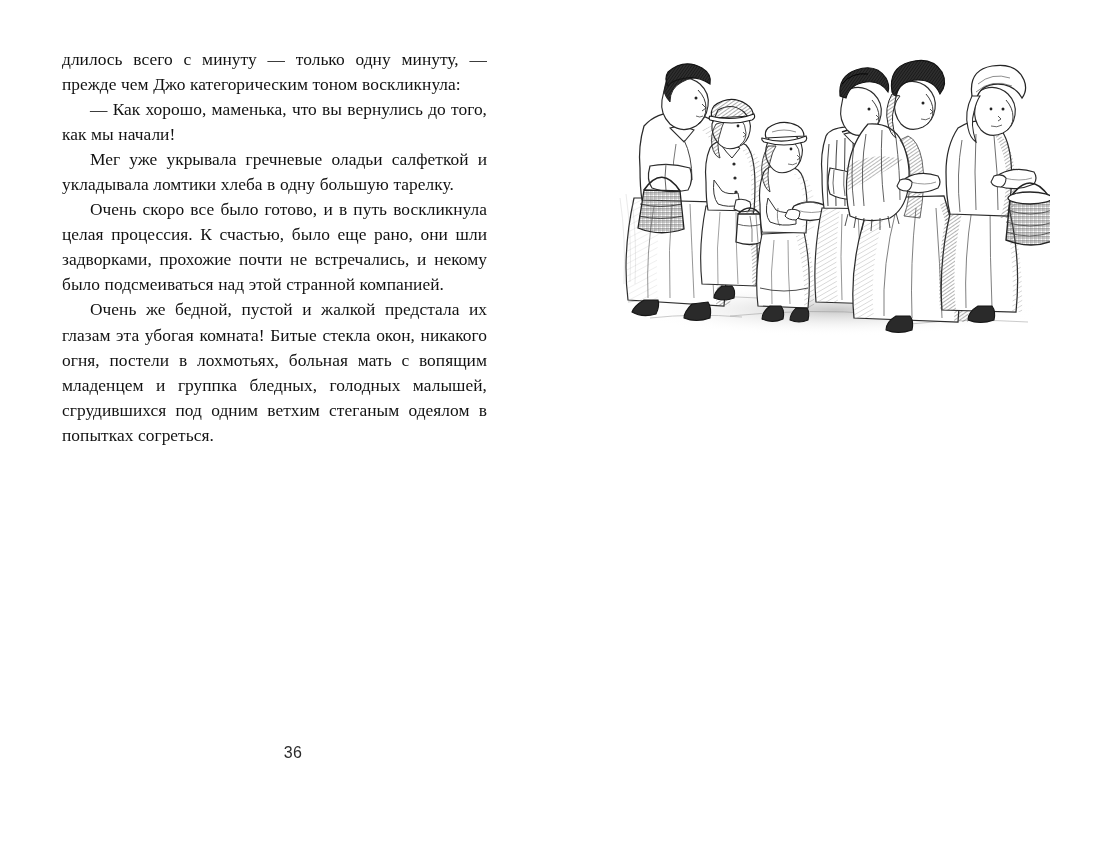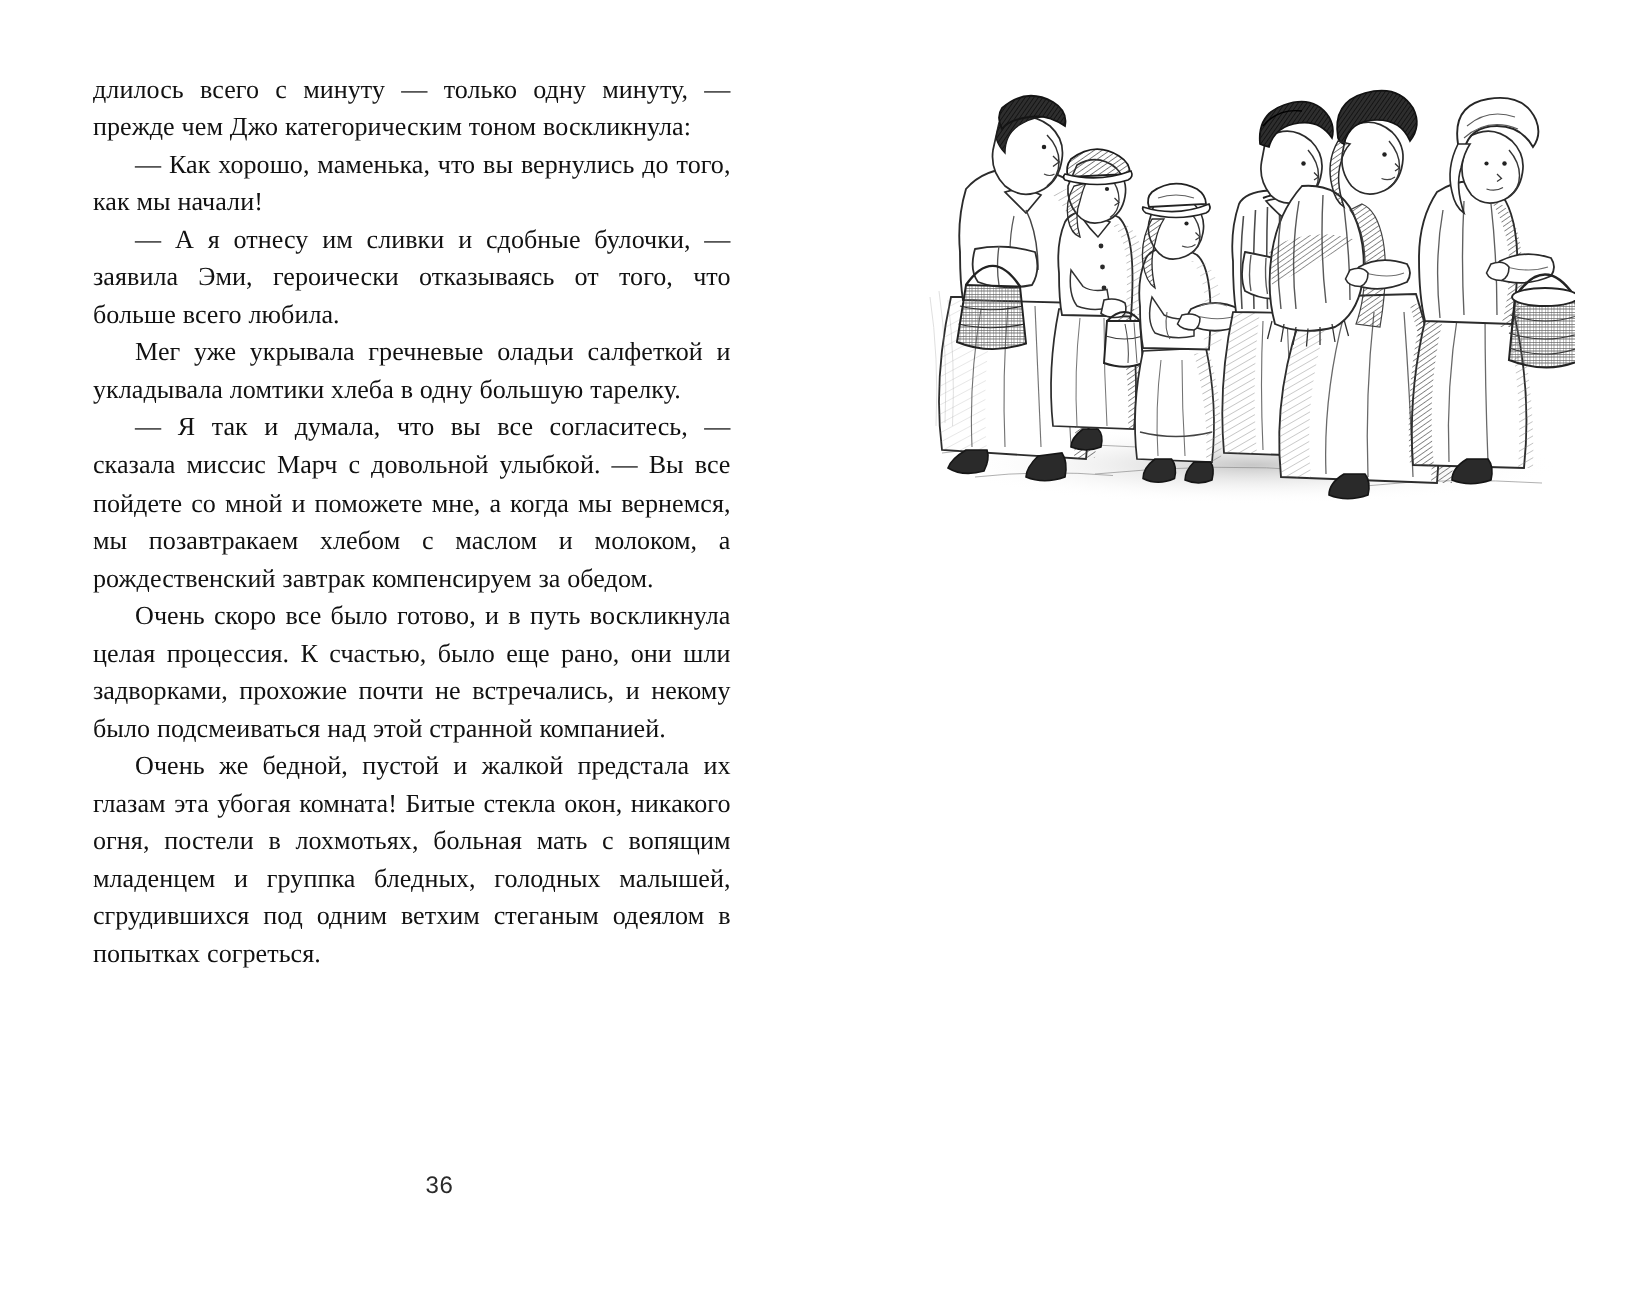--- a/index.html
+++ b/index.html
@@ -47,21 +47,21 @@
   .textcol p {
     margin: 0;
     text-indent: 28px;
   }
   .textcol p.noindent { text-indent: 0; }
   .textcol p.dash { text-indent: 28px; }
 
   
   .folio {
     position: absolute;
-    top: 782px;
+    top: 744px;
     width: 100%;
     text-align: center;
     font-size: 16px;
     font-family: "Liberation Sans", "DejaVu Sans", sans-serif;
     color: #2b2b2b;
     letter-spacing: 0.4px;
   }
 
   
   .illustration {
@@ -74,23 +74,21 @@
   .illustration svg { display: block; width: 100%; height: 100%; }
 </style>
 </head>
 <body>
 
 <div class="page page-left">
 
   <div class="textcol col-left">
     <p class="noindent">длилось всего с минуту — только одну минуту, — прежде чем Джо категорическим тоном воскликнула:</p>
     <p class="dash">— Как хорошо, маменька, что вы вернулись до того, как мы начали!</p>
-    <p class="dash">— А я отнесу им сливки и сдобные булочки, — заявила Эми, героически отказываясь от того, что больше всего любила.</p>
     <p>Мег уже укрывала гречневые оладьи салфеткой и укладывала ломтики хлеба в одну большую тарелку.</p>
-    <p class="dash">— Я так и думала, что вы все согласитесь, — сказала миссис Марч с довольной улыбкой. — Вы все пойдете со мной и поможете мне, а когда мы вернемся, мы позавтракаем хлебом с маслом и молоком, а рождественский завтрак компенсируем за обедом.</p>
     <p>Очень скоро все было готово, и в путь воскликнула целая процессия. К счастью, было еще рано, они шли задворками, прохожие почти не встречались, и некому было подсмеиваться над этой странной компанией.</p>
     <p>Очень же бедной, пустой и жалкой предстала их глазам эта убогая комната! Битые стекла окон, никакого огня, постели в лохмотьях, больная мать с вопящим младенцем и группка бледных, голодных малышей, сгрудившихся под одним ветхим стеганым одеялом в попытках согреться.</p>
   </div>
 
   <div class="folio">36</div>
 </div>
 
 <div class="page page-right">
 
   <div class="illustration">

